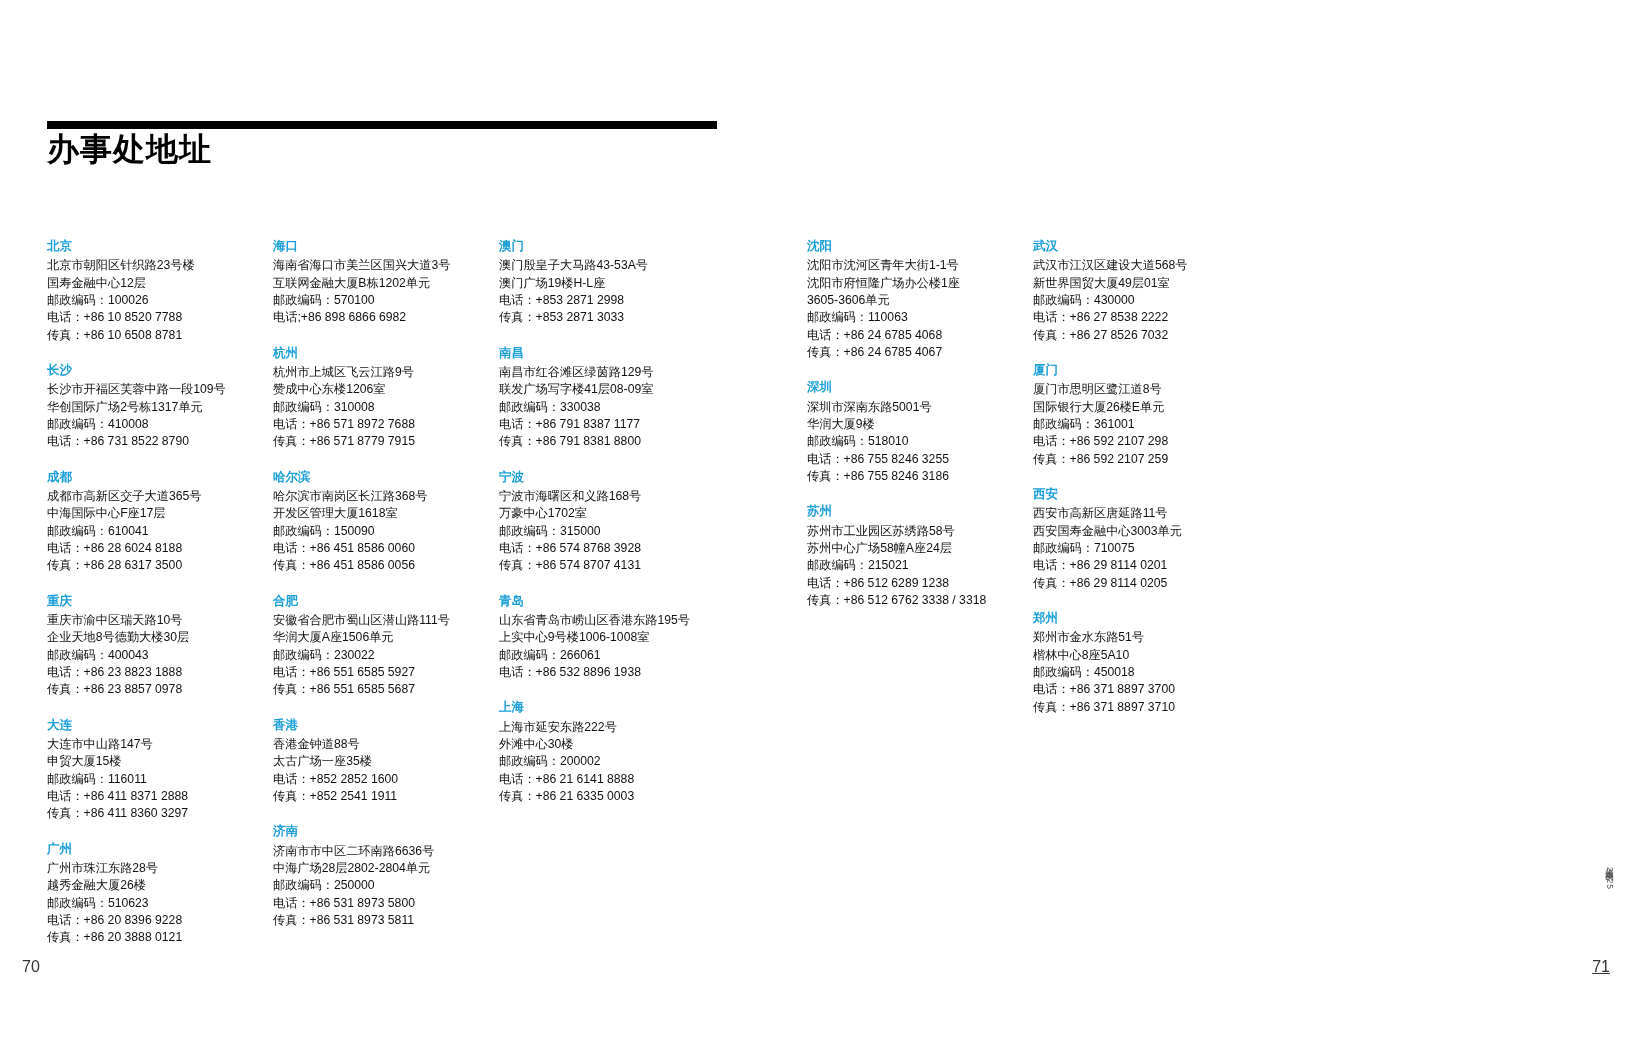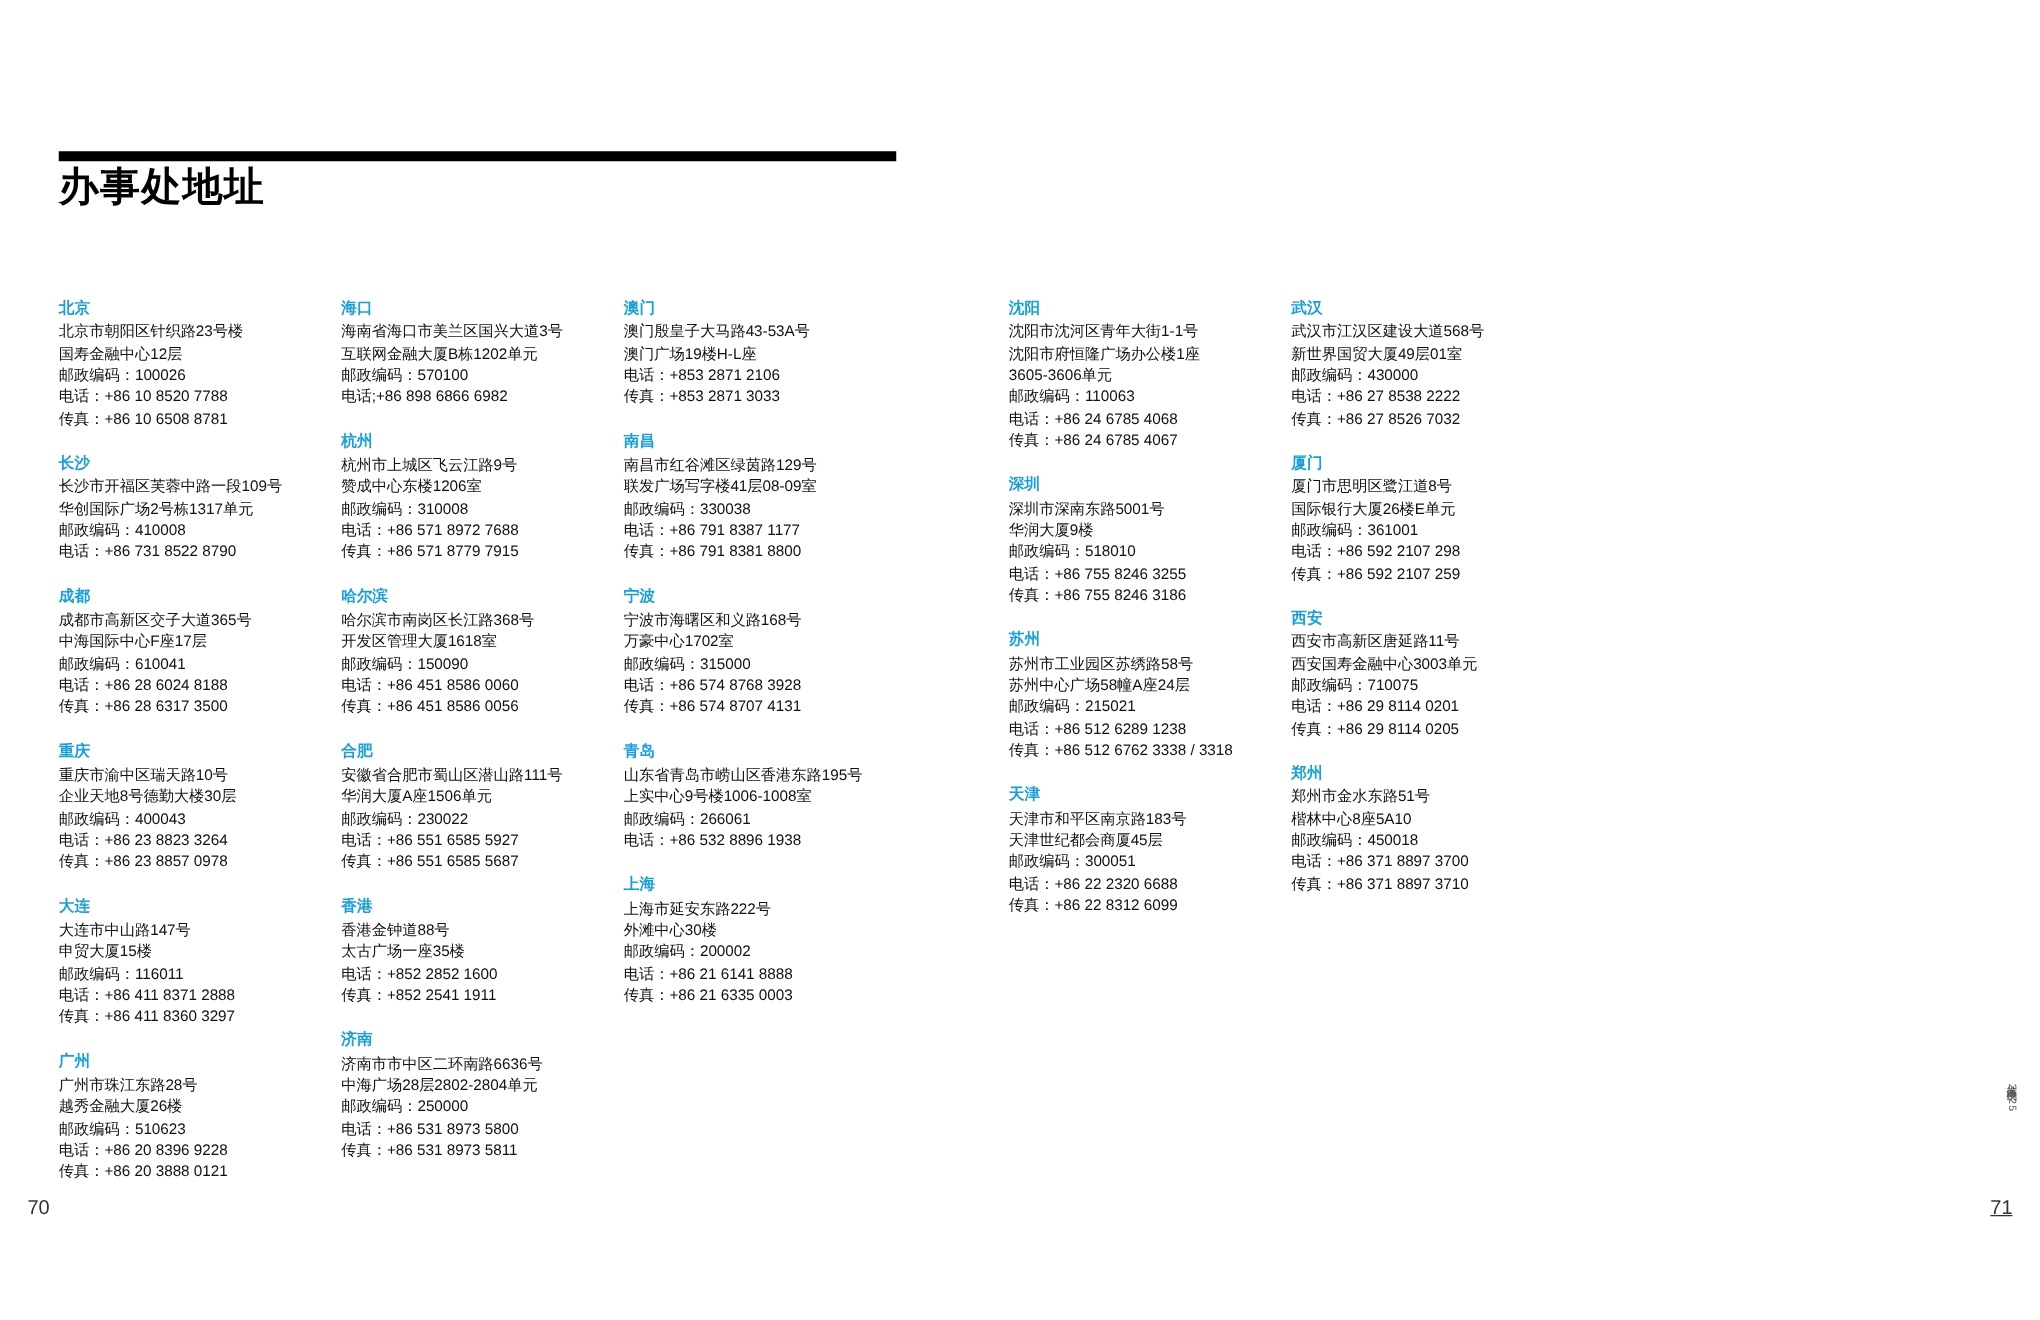--- a/index.html
+++ b/index.html
@@ -116,21 +116,21 @@
         <div class="office-line">中海国际中心F座17层</div>
         <div class="office-line">邮政编码：610041</div>
         <div class="office-line">电话：+86 28 6024 8188</div>
         <div class="office-line">传真：+86 28 6317 3500</div>
       </div>
       <div class="office">
         <div class="office-city">重庆</div>
         <div class="office-line">重庆市渝中区瑞天路10号</div>
         <div class="office-line">企业天地8号德勤大楼30层</div>
         <div class="office-line">邮政编码：400043</div>
-        <div class="office-line">电话：+86 23 8823 3264</div>
+        <div class="office-line">电话：+86 23 8823 1888</div>
         <div class="office-line">传真：+86 23 8857 0978</div>
       </div>
       <div class="office">
         <div class="office-city">大连</div>
         <div class="office-line">大连市中山路147号</div>
         <div class="office-line">申贸大厦15楼</div>
         <div class="office-line">邮政编码：116011</div>
         <div class="office-line">电话：+86 411 8371 2888</div>
         <div class="office-line">传真：+86 411 8360 3297</div>
       </div>
@@ -191,21 +191,21 @@
         <div class="office-line">电话：+86 531 8973 5800</div>
         <div class="office-line">传真：+86 531 8973 5811</div>
       </div>
     </div>
 
     <div class="col">
       <div class="office">
         <div class="office-city">澳门</div>
         <div class="office-line">澳门殷皇子大马路43-53A号</div>
         <div class="office-line">澳门广场19楼H-L座</div>
-        <div class="office-line">电话：+853 2871 2106</div>
+        <div class="office-line">电话：+853 2871 2998</div>
         <div class="office-line">传真：+853 2871 3033</div>
       </div>
       <div class="office">
         <div class="office-city">南昌</div>
         <div class="office-line">南昌市红谷滩区绿茵路129号</div>
         <div class="office-line">联发广场写字楼41层08-09室</div>
         <div class="office-line">邮政编码：330038</div>
         <div class="office-line">电话：+86 791 8387 1177</div>
         <div class="office-line">传真：+86 791 8381 8800</div>
       </div>
@@ -255,28 +255,20 @@
         <div class="office-line">传真：+86 755 8246 3186</div>
       </div>
       <div class="office">
         <div class="office-city">苏州</div>
         <div class="office-line">苏州市工业园区苏绣路58号</div>
         <div class="office-line">苏州中心广场58幢A座24层</div>
         <div class="office-line">邮政编码：215021</div>
         <div class="office-line">电话：+86 512 6289 1238</div>
         <div class="office-line">传真：+86 512 6762 3338 / 3318</div>
       </div>
-      <div class="office">
-        <div class="office-city">天津</div>
-        <div class="office-line">天津市和平区南京路183号</div>
-        <div class="office-line">天津世纪都会商厦45层</div>
-        <div class="office-line">邮政编码：300051</div>
-        <div class="office-line">电话：+86 22 2320 6688</div>
-        <div class="office-line">传真：+86 22 8312 6099</div>
-      </div>
     </div>
 
     <div class="col">
       <div class="office">
         <div class="office-city">武汉</div>
         <div class="office-line">武汉市江汉区建设大道568号</div>
         <div class="office-line">新世界国贸大厦49层01室</div>
         <div class="office-line">邮政编码：430000</div>
         <div class="office-line">电话：+86 27 8538 2222</div>
         <div class="office-line">传真：+86 27 8526 7032</div>

